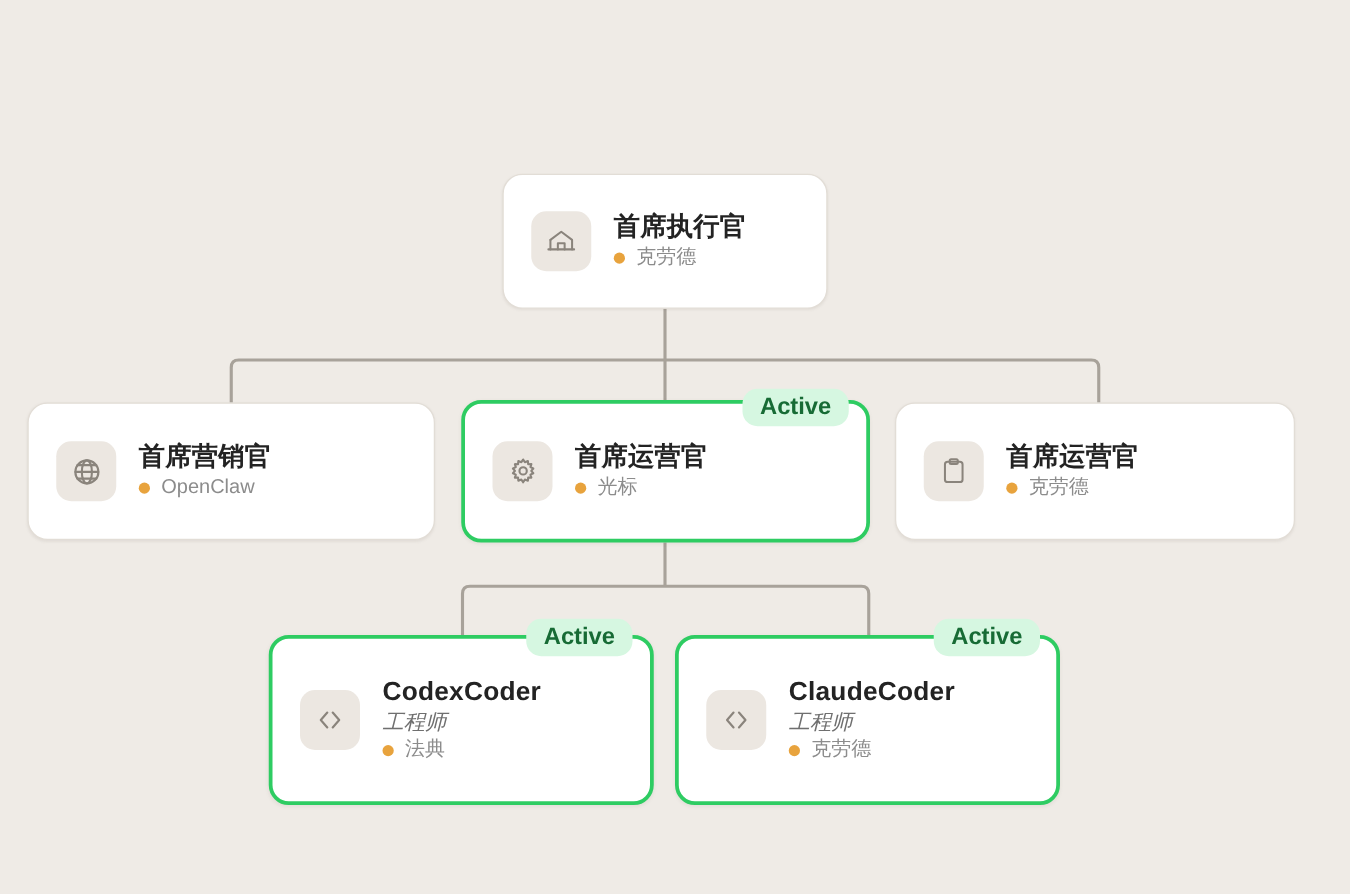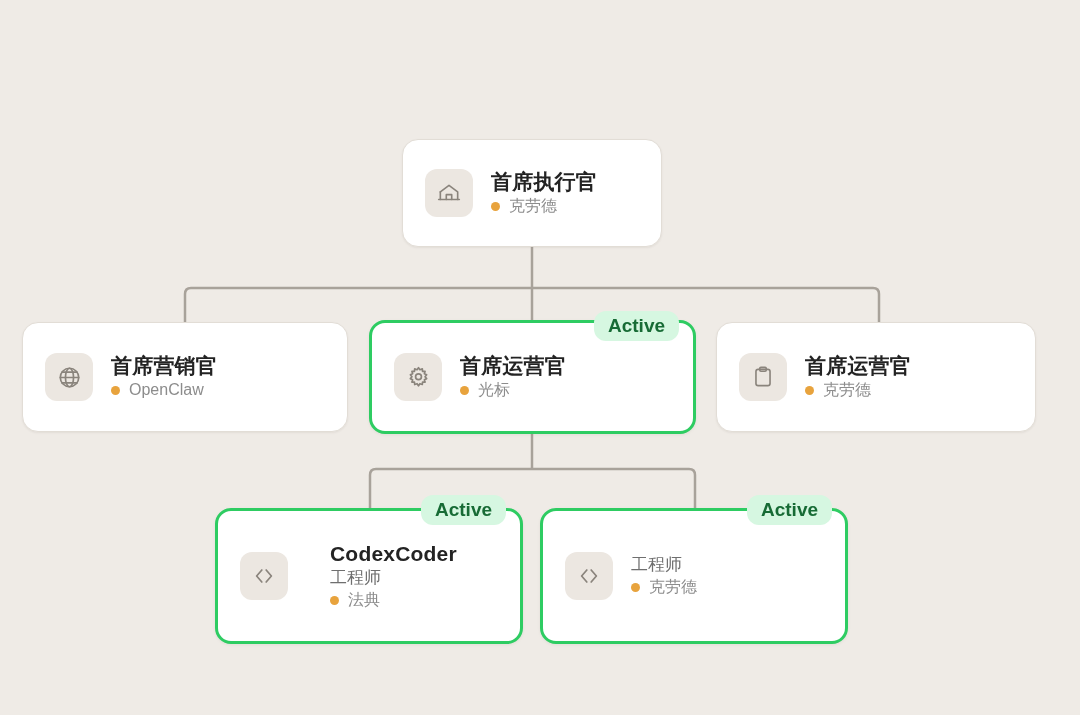--- a/index.html
+++ b/index.html
@@ -73,20 +73,21 @@
     color: #232323;
     line-height: 1.24;
     letter-spacing: 0.2px;
     white-space: nowrap;
   }
   .node-role {
     font-size: 17px;
     color: #6f6f6f;
     line-height: 1.3;
     white-space: nowrap;
+    font-style: italic;
   }
   .node-model {
     font-size: 16px;
     color: #8c8c8c;
     line-height: 1.35;
     display: flex;
     align-items: center;
     white-space: nowrap;
   }
   .dot {
@@ -110,21 +111,21 @@
     line-height: 1;
     white-space: nowrap;
     z-index: 5;
   }
 
   
   #node-ceo   { left: 402px; top: 139px; width: 260px; height: 108px; }
   #node-cmo   { left: 22px;  top: 322px; width: 326px; height: 110px; }
   #node-cto   { left: 369px; top: 320px; width: 327px; height: 114px; }
   #node-coo   { left: 716px; top: 322px; width: 320px; height: 110px; }
-  #node-codex { left: 215px; top: 508px; width: 308px; height: 136px; gap: 24px; }
+  #node-codex { left: 215px; top: 508px; width: 308px; height: 136px; }
   #node-claude{ left: 540px; top: 508px; width: 308px; height: 136px; }
 
   #badge-cto    { left: 594px; top: 311px; }
   #badge-codex  { left: 421px; top: 495px; }
   #badge-claude { left: 747px; top: 495px; }
 </style>
 </head>
 <body>
 
 <div id="chart-root">
@@ -238,20 +239,21 @@
   <div class="badge" id="badge-codex">Active</div>
 
   <div class="node active" id="node-claude">
     <div class="node-icon">
       <svg width="26" height="26" viewBox="0 0 24 24" fill="none" stroke="#8a847c" stroke-width="1.6" stroke-linecap="round" stroke-linejoin="round">
         <path d="M10 6.5 L5.2 12 L10 17.5"></path>
         <path d="M14 6.5 L18.8 12 L14 17.5"></path>
       </svg>
     </div>
     <div class="node-text">
+      <div class="node-title">ClaudeCoder</div>
       <div class="node-role">工程师</div>
       <div class="node-model">
         <span class="dot"></span>
         <span>克劳德</span>
       </div>
     </div>
   </div>
   <div class="badge" id="badge-claude">Active</div>
 
 </div>

